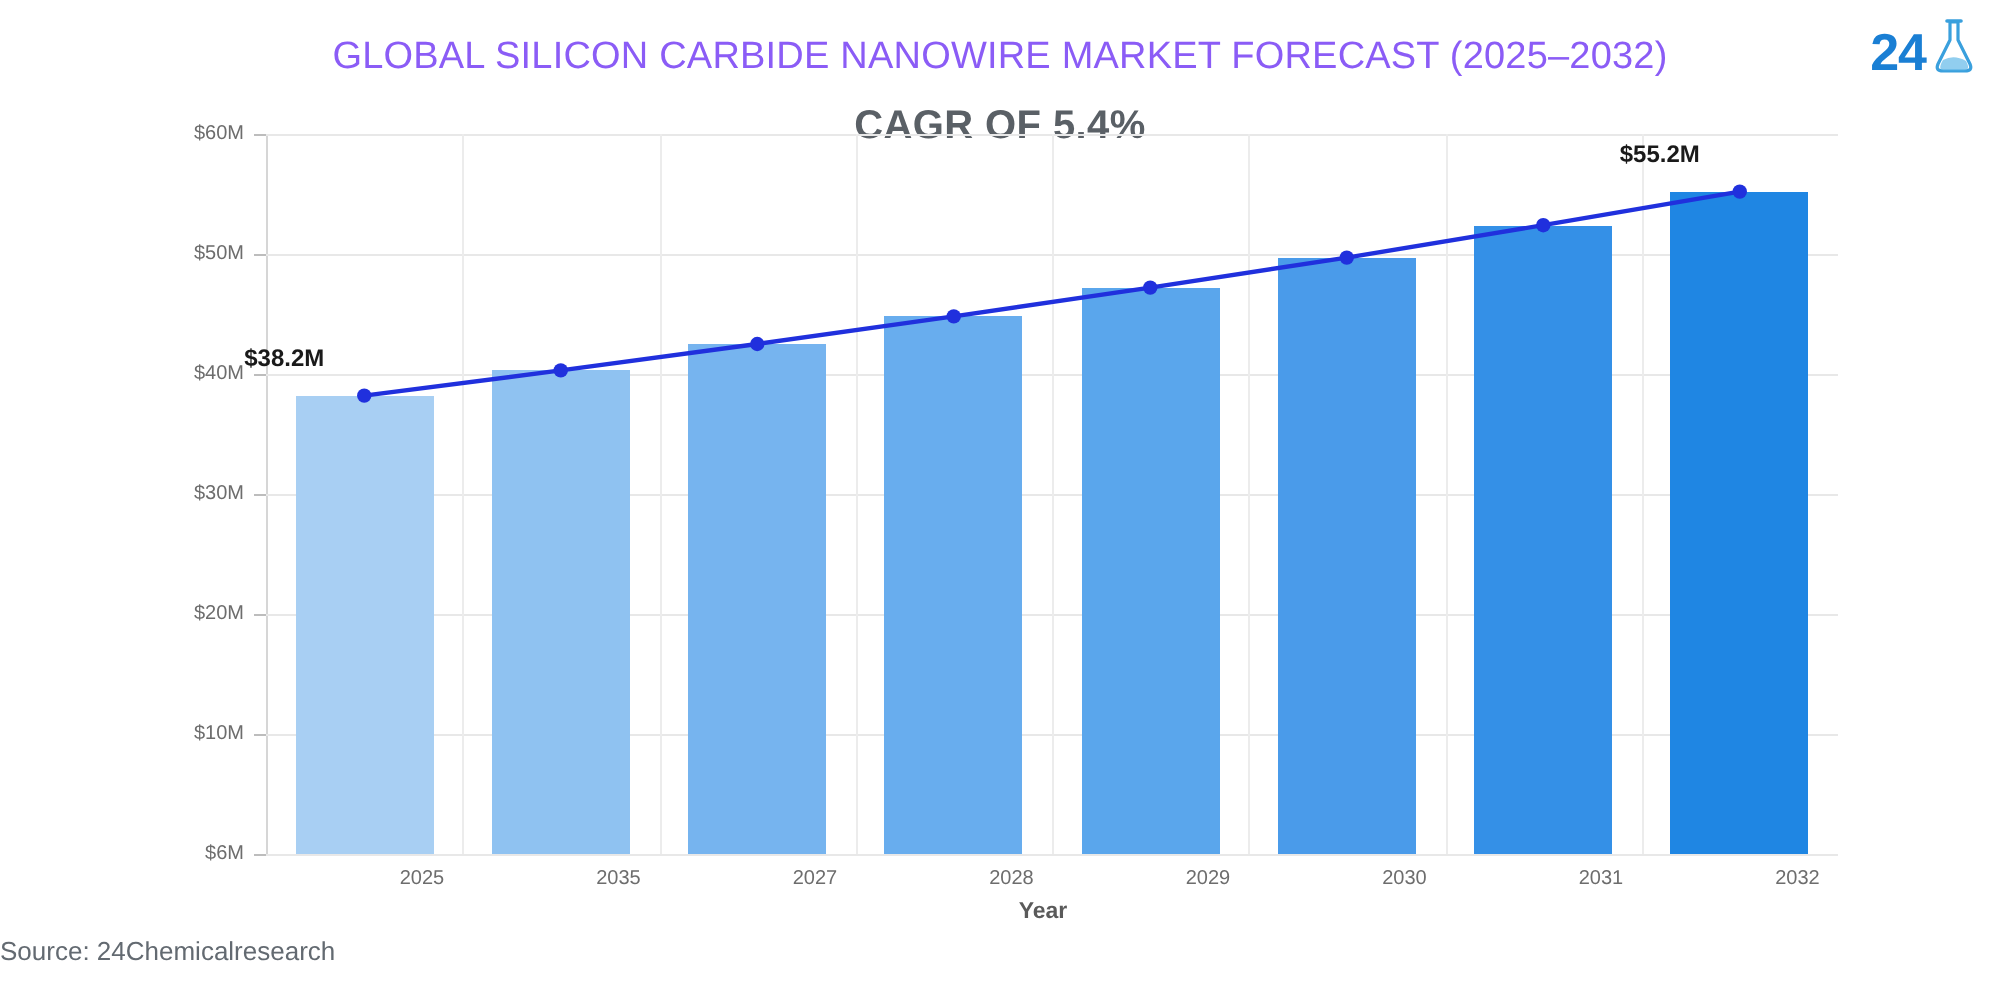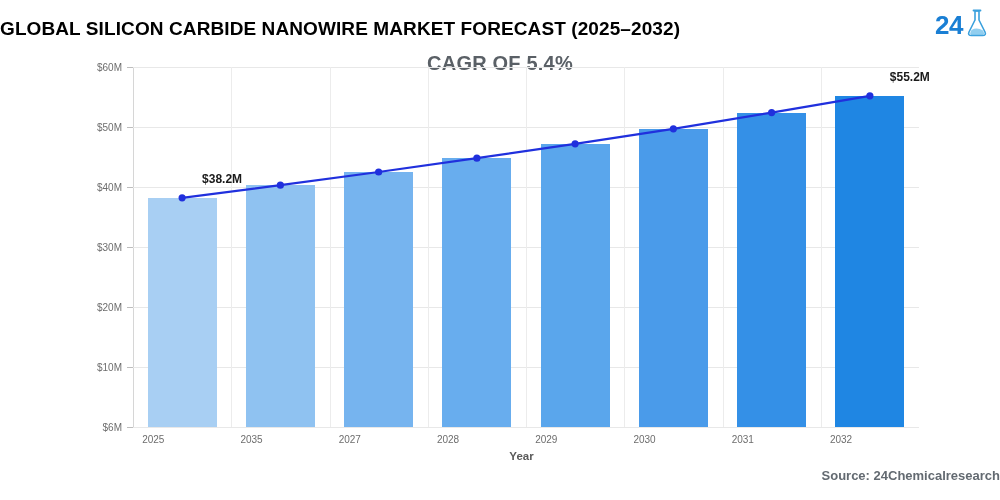--- a/index.html
+++ b/index.html
@@ -38,24 +38,24 @@
   }
   .logo-res {
     font-size: 17px; font-weight: 700; color: #4a4a4a;
     letter-spacing: -0.2px;
   }
 
   
   .chart-title {
     position: absolute;
     left: 0; right: 0; top: 18px;
-    text-align: left;
+    text-align: center;
     font-size: 19px;
-    font-weight: 700;
-    color: #000000;
+    font-weight: 400;
+    color: #8b5cf6;
     letter-spacing: 0.1px;
   }
   .chart-subtitle {
     position: absolute;
     left: 0; right: 0; top: 52px;
     text-align: center;
     font-size: 20px;
     font-weight: 700;
     color: #5a6066;
     letter-spacing: 0.2px;
@@ -120,49 +120,49 @@
   
   .bar {
     position: absolute;
     bottom: 0;
   }
   .xtick-label {
     position: absolute;
     top: 434px;
     font-size: 10px;
     color: #6d6d6d;
-    text-align: left;
+    text-align: right;
     white-space: nowrap;
   }
   .bar-datalabel {
     position: absolute;
     font-size: 12px;
     font-weight: 700;
     color: #1a1a1a;
-    text-align: right;
+    text-align: left;
     white-space: nowrap;
   }
 
   
   .trend-svg {
     position: absolute;
     left: 133px; top: 67px;
     width: 786px; height: 360px;
     overflow: visible;
     pointer-events: none;
   }
 
   
   .source {
     position: absolute;
     left: 0; right: 0;
     top: 468px;
-    text-align: right;
+    text-align: left;
     font-size: 13px;
-    font-weight: 700;
+    font-weight: 400;
     color: #636a71;
   }
 </style>
 </head>
 <body>
 
 <div id="root">
 
   <div class="logo">
     <span class="logo-24">24</span>

